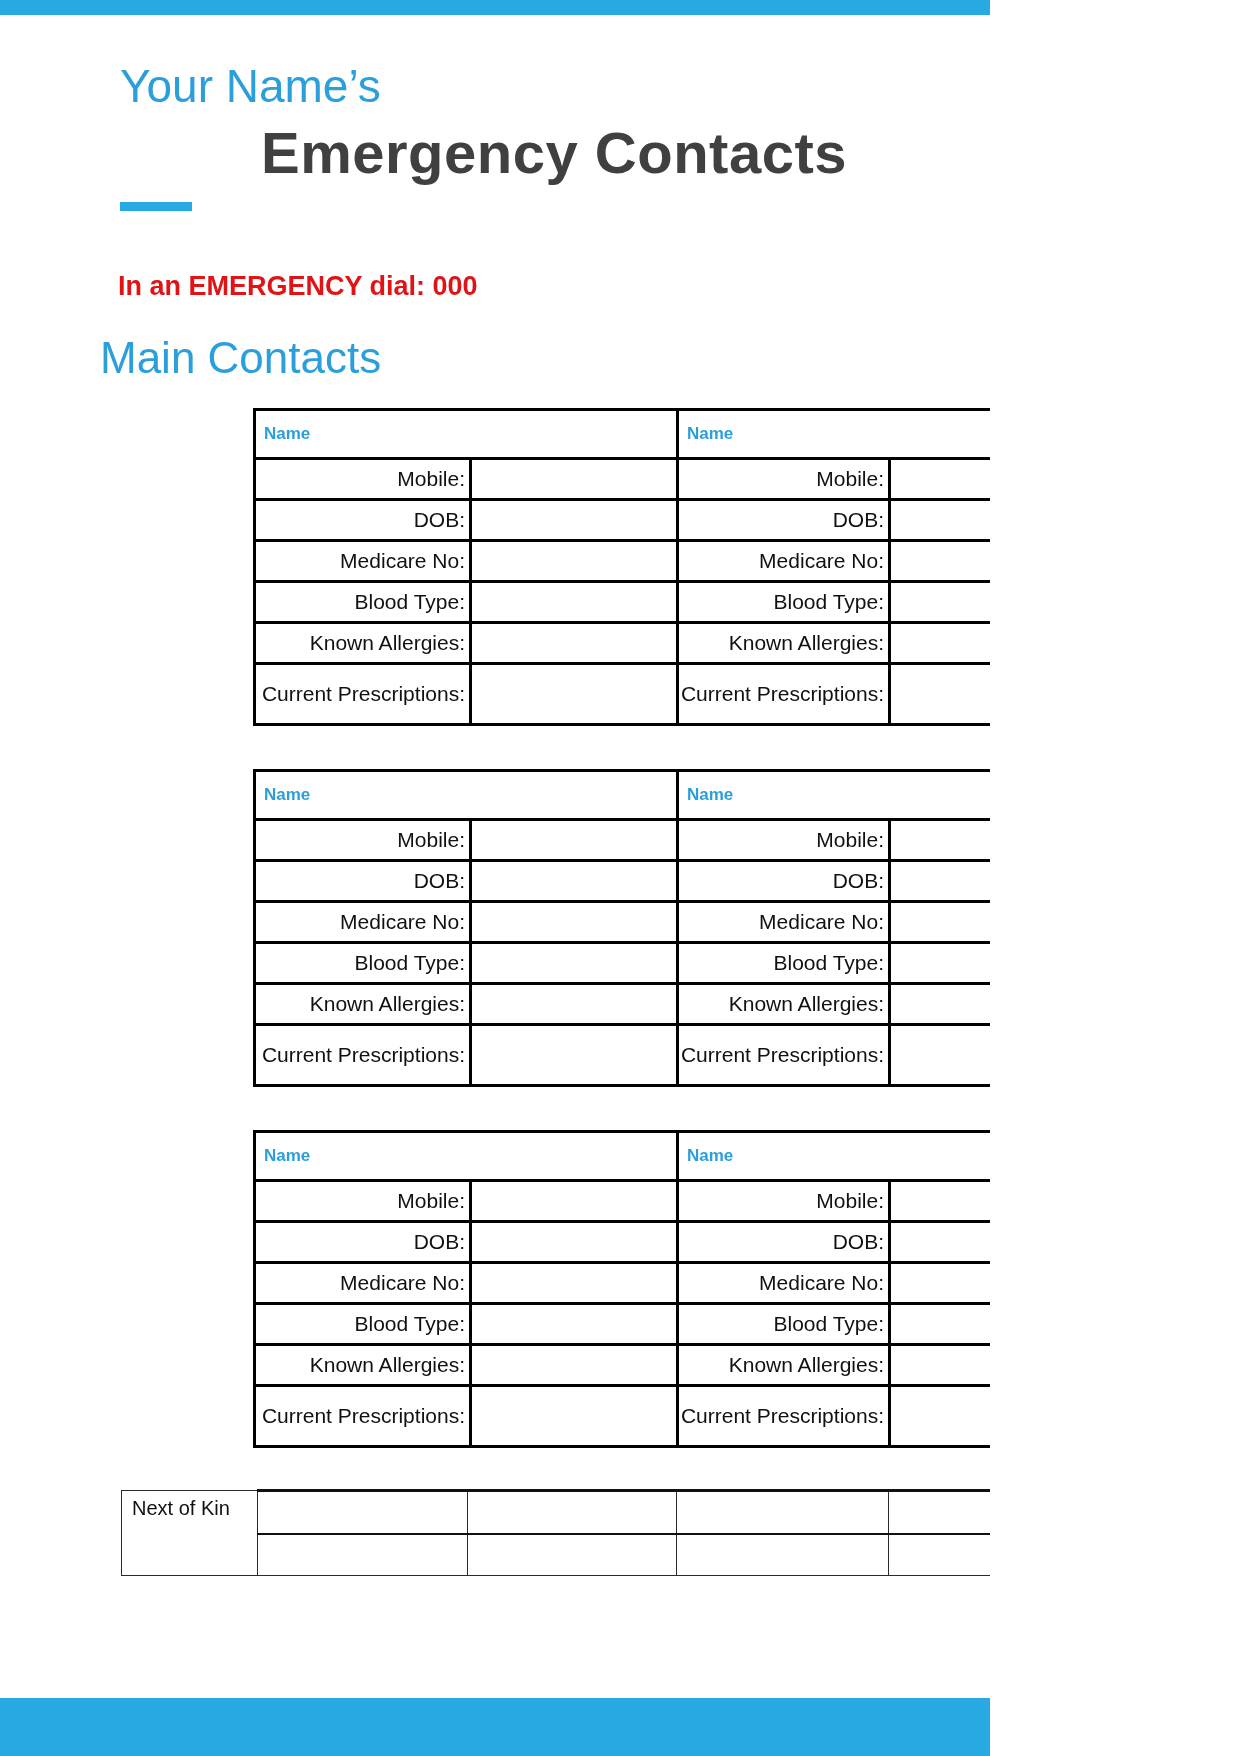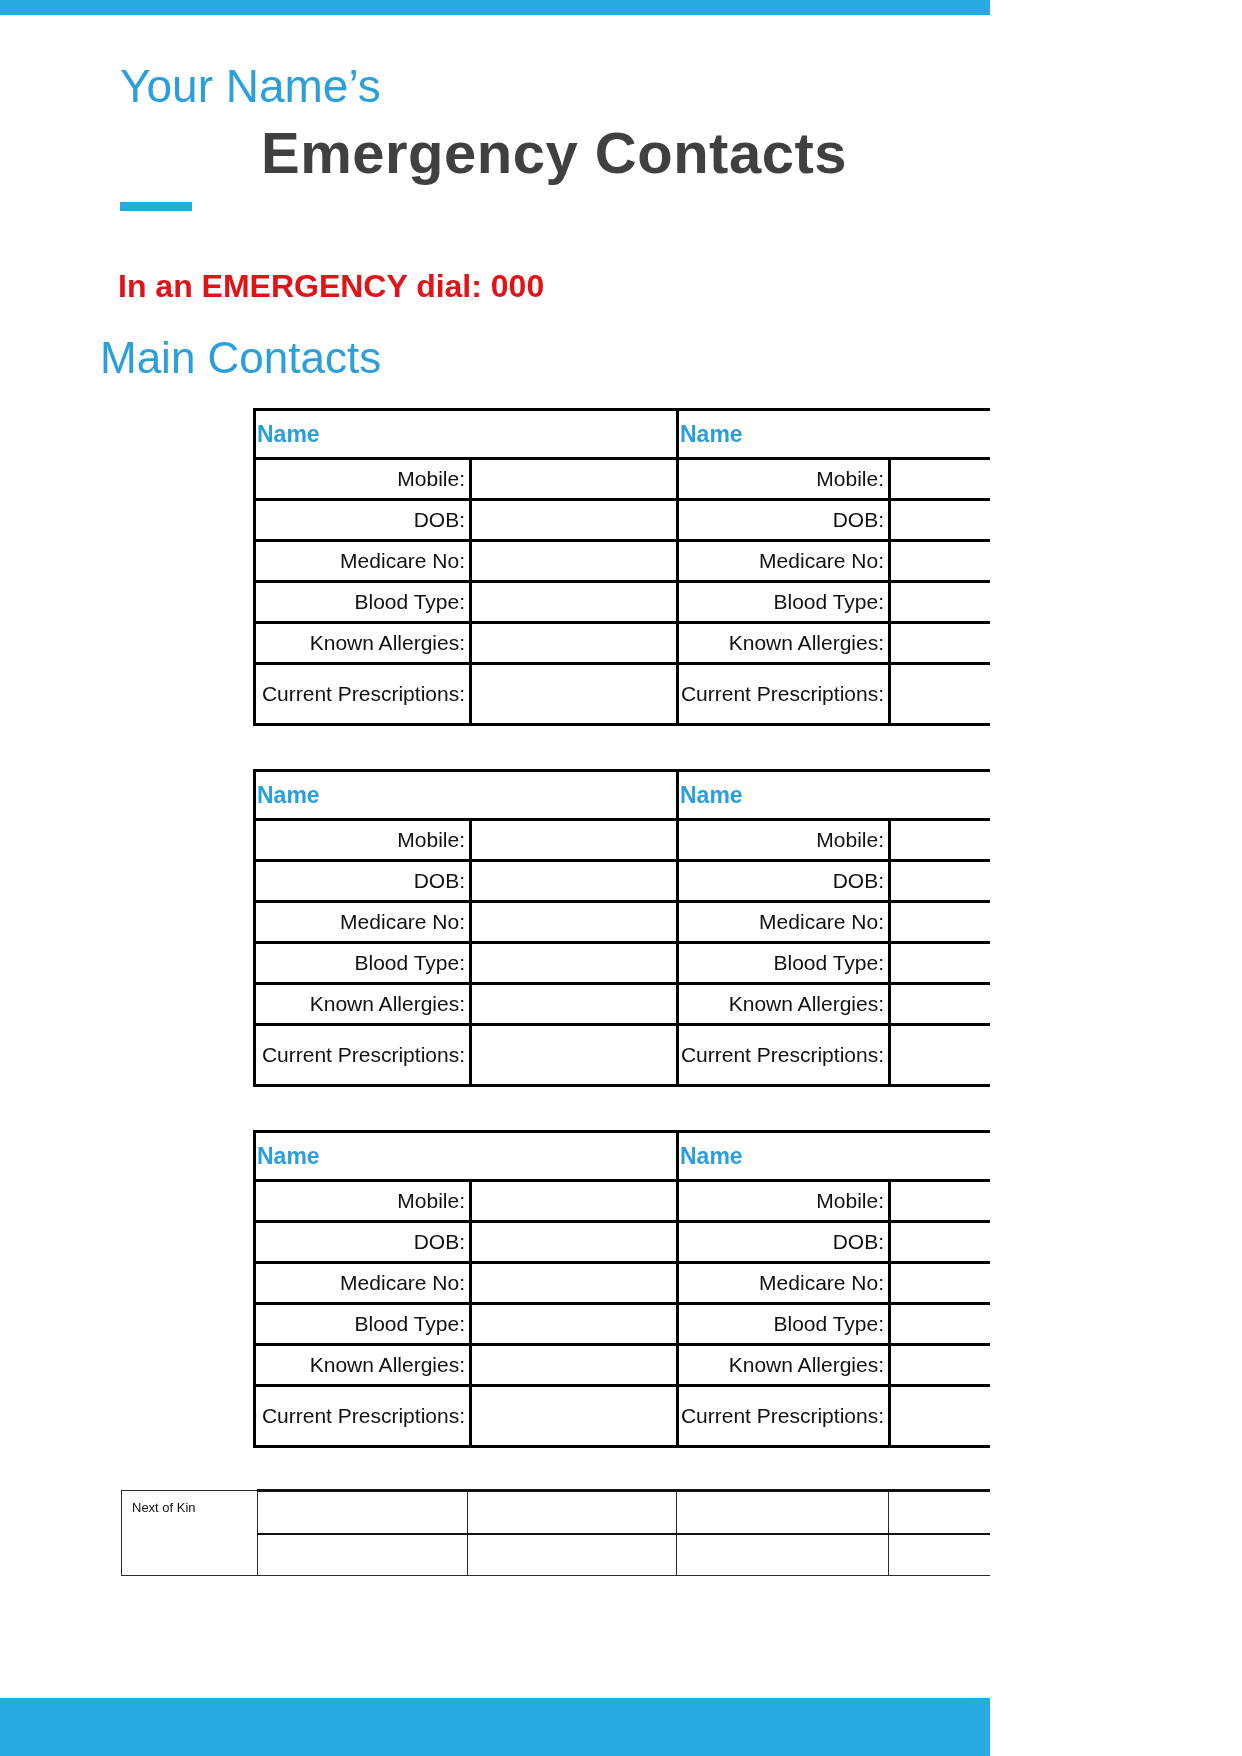--- a/index.html
+++ b/index.html
@@ -46,21 +46,21 @@
     text-align: center;
   }
   .title-underline {
     margin: 16px 0 0 120px;
     width: 72px;
     height: 9px;
     background: var(--bar-blue);
   }
   .emergency-notice {
     margin: 59px 0 0 118px;
-    font-size: 32px;
+    font-size: 27px;
     line-height: 32px;
     font-weight: 700;
     color: var(--alert-red);
   }
   .section-heading {
     margin: 36px 0 0 100px;
     font-size: 44px;
     line-height: 40px;
     font-weight: 400;
     color: var(--text-blue);
@@ -75,22 +75,22 @@
   .contact-table + .contact-table { margin-top: 43px; }
   .contact-table td {
     border: 3px solid #000000;
     padding: 0;
     vertical-align: middle;
     font-size: 21px;
     color: #111111;
   }
   .contact-table td.name-hdr {
     height: 46px;
-    padding-left: 1px;
-    font-size: 23px;
+    padding-left: 8px;
+    font-size: 17px;
     font-weight: 700;
     color: var(--text-blue);
     text-align: left;
     vertical-align: middle;
   }
   .contact-table td.f-label {
     height: 38px;
     text-align: right;
     padding-right: 4px;
     padding-left: 0;
@@ -99,21 +99,21 @@
   .contact-table td.f-value { height: 38px; }
   .contact-table tr.rx-row td { height: 58px; }
 
   .kin-table {
     margin: 41px 0 0 121px;
     width: 979px;
   }
   .kin-table td {
     border: 1px solid #2a2a2a;
     padding: 0;
-    font-size: 13px;
+    font-size: 20px;
     color: #111111;
   }
   .kin-table td.kin-label {
     vertical-align: top;
     padding: 5px 8px 0 10px;
     line-height: 24px;
   }
   .kin-table tr.kin-r1 td.kin-cell {
     border-top: 3px solid #111111;
     border-bottom: 2px solid #111111;

